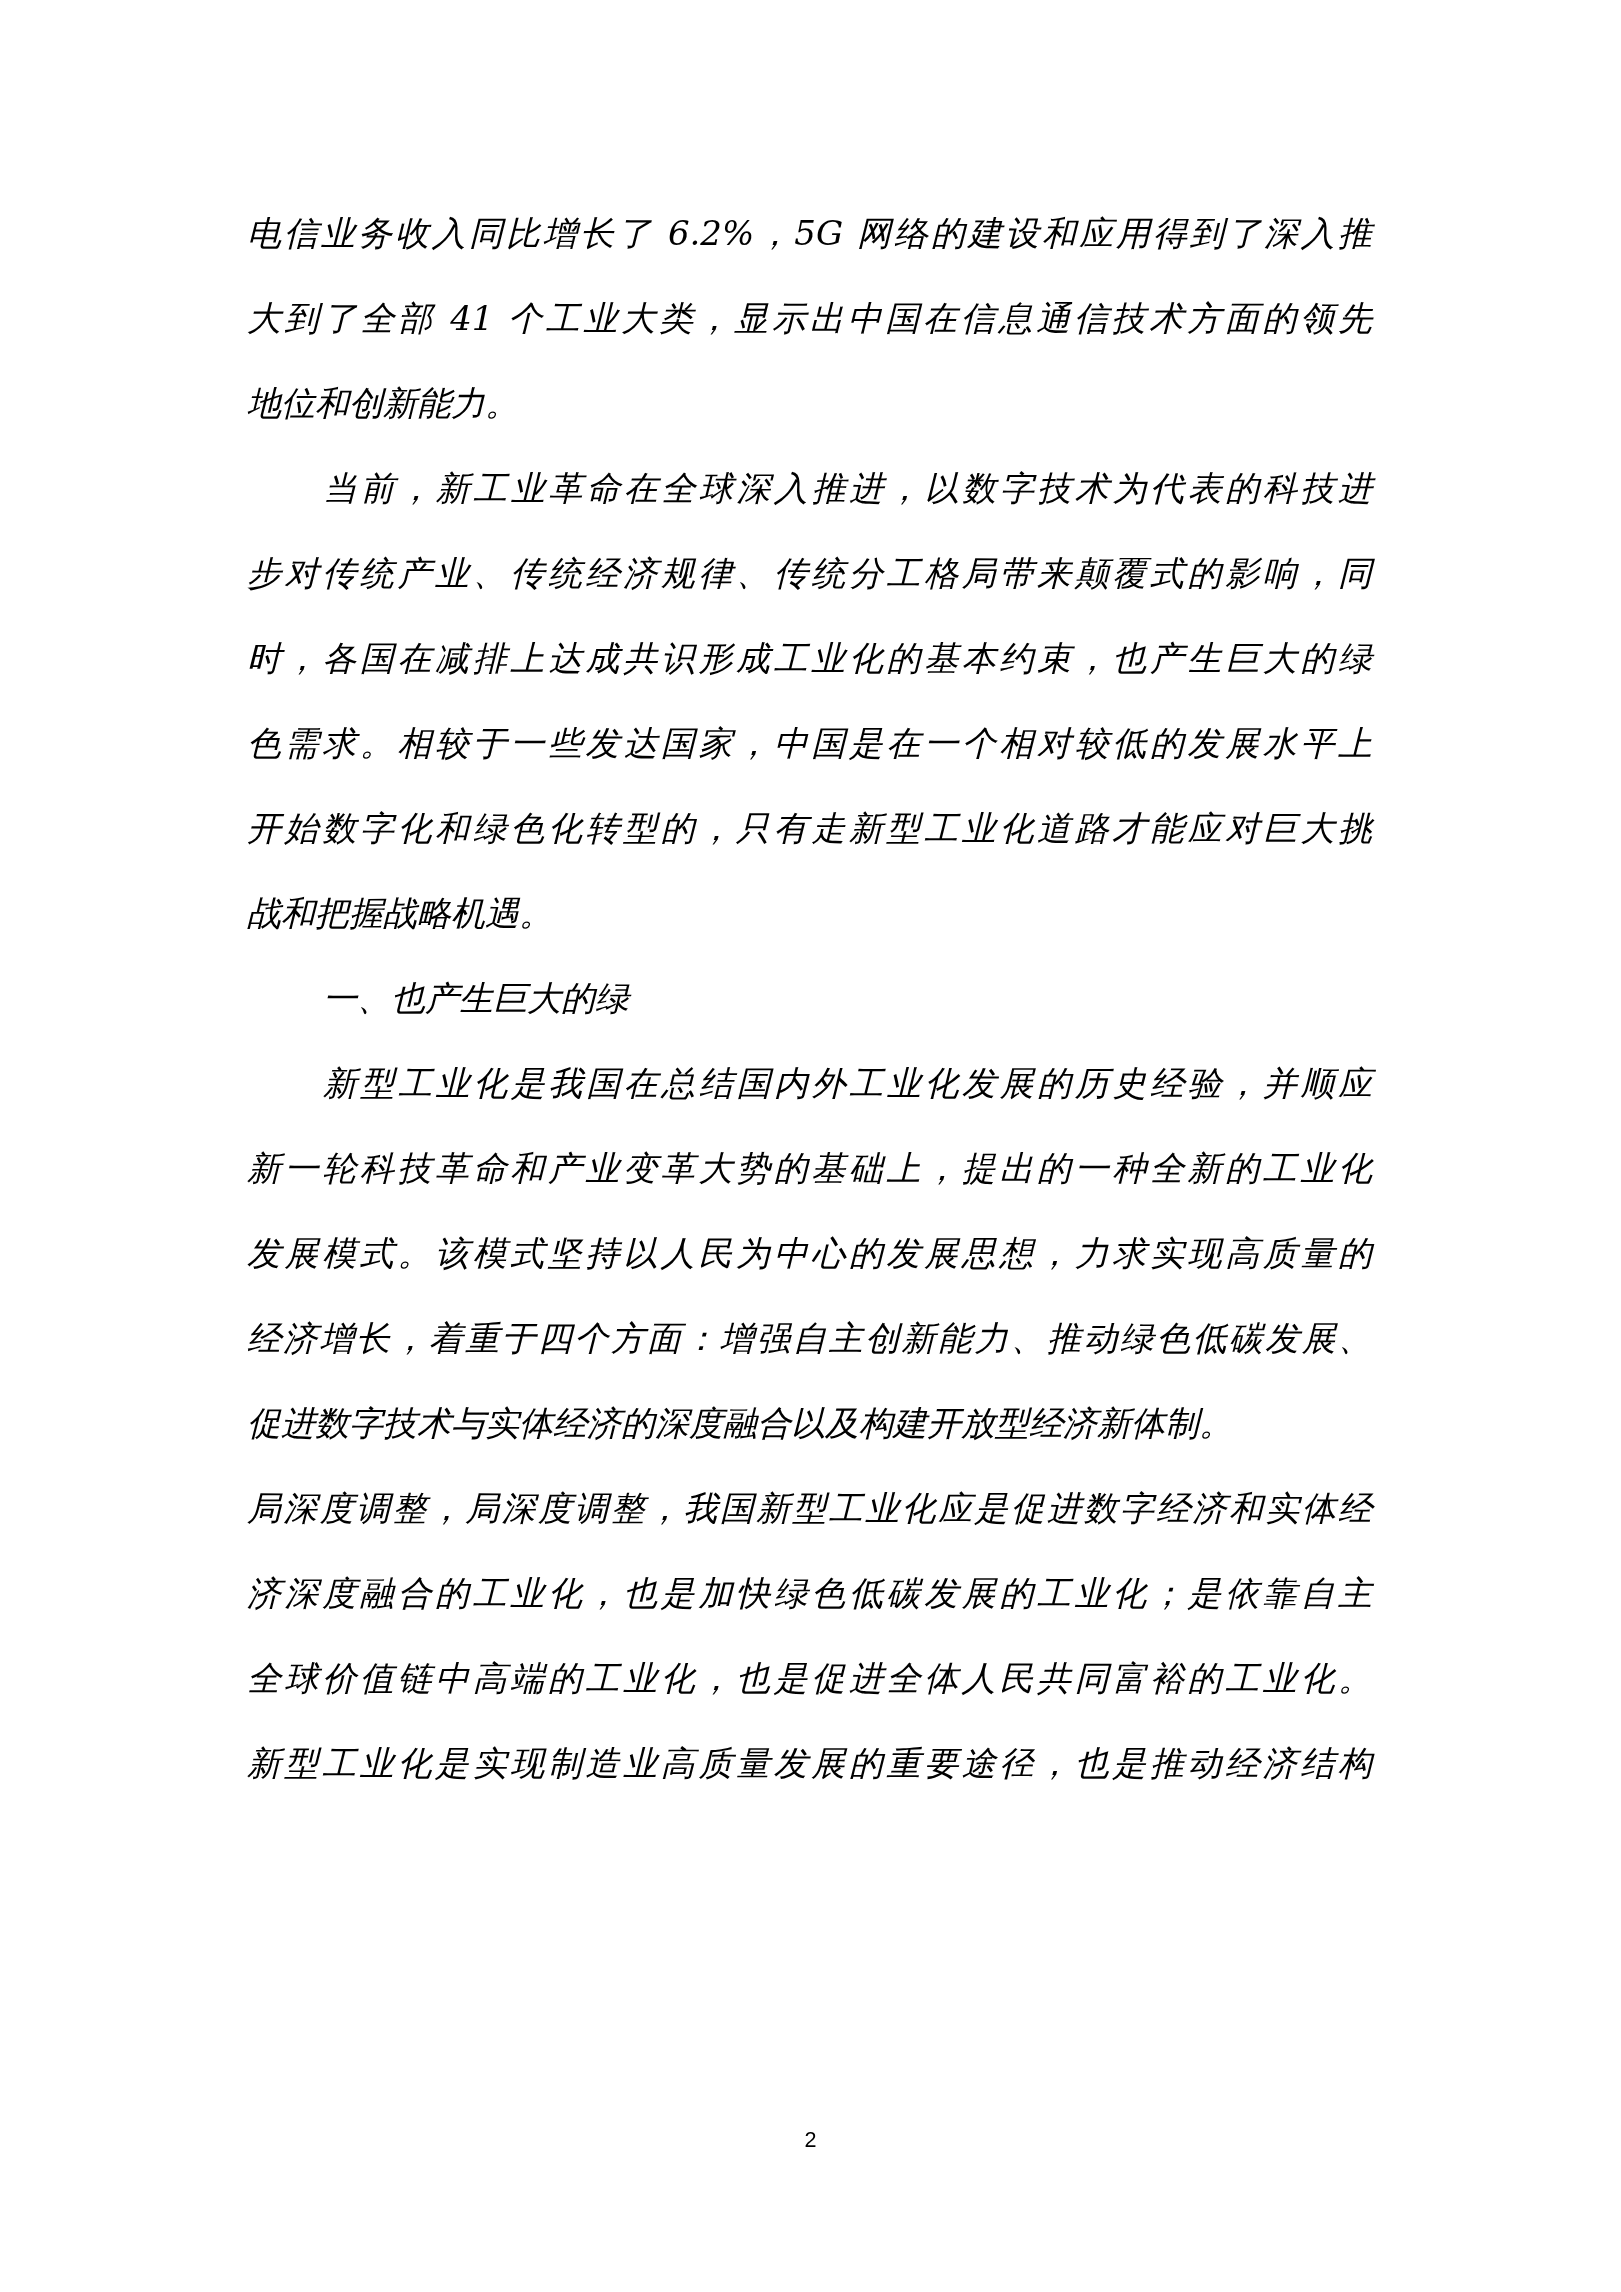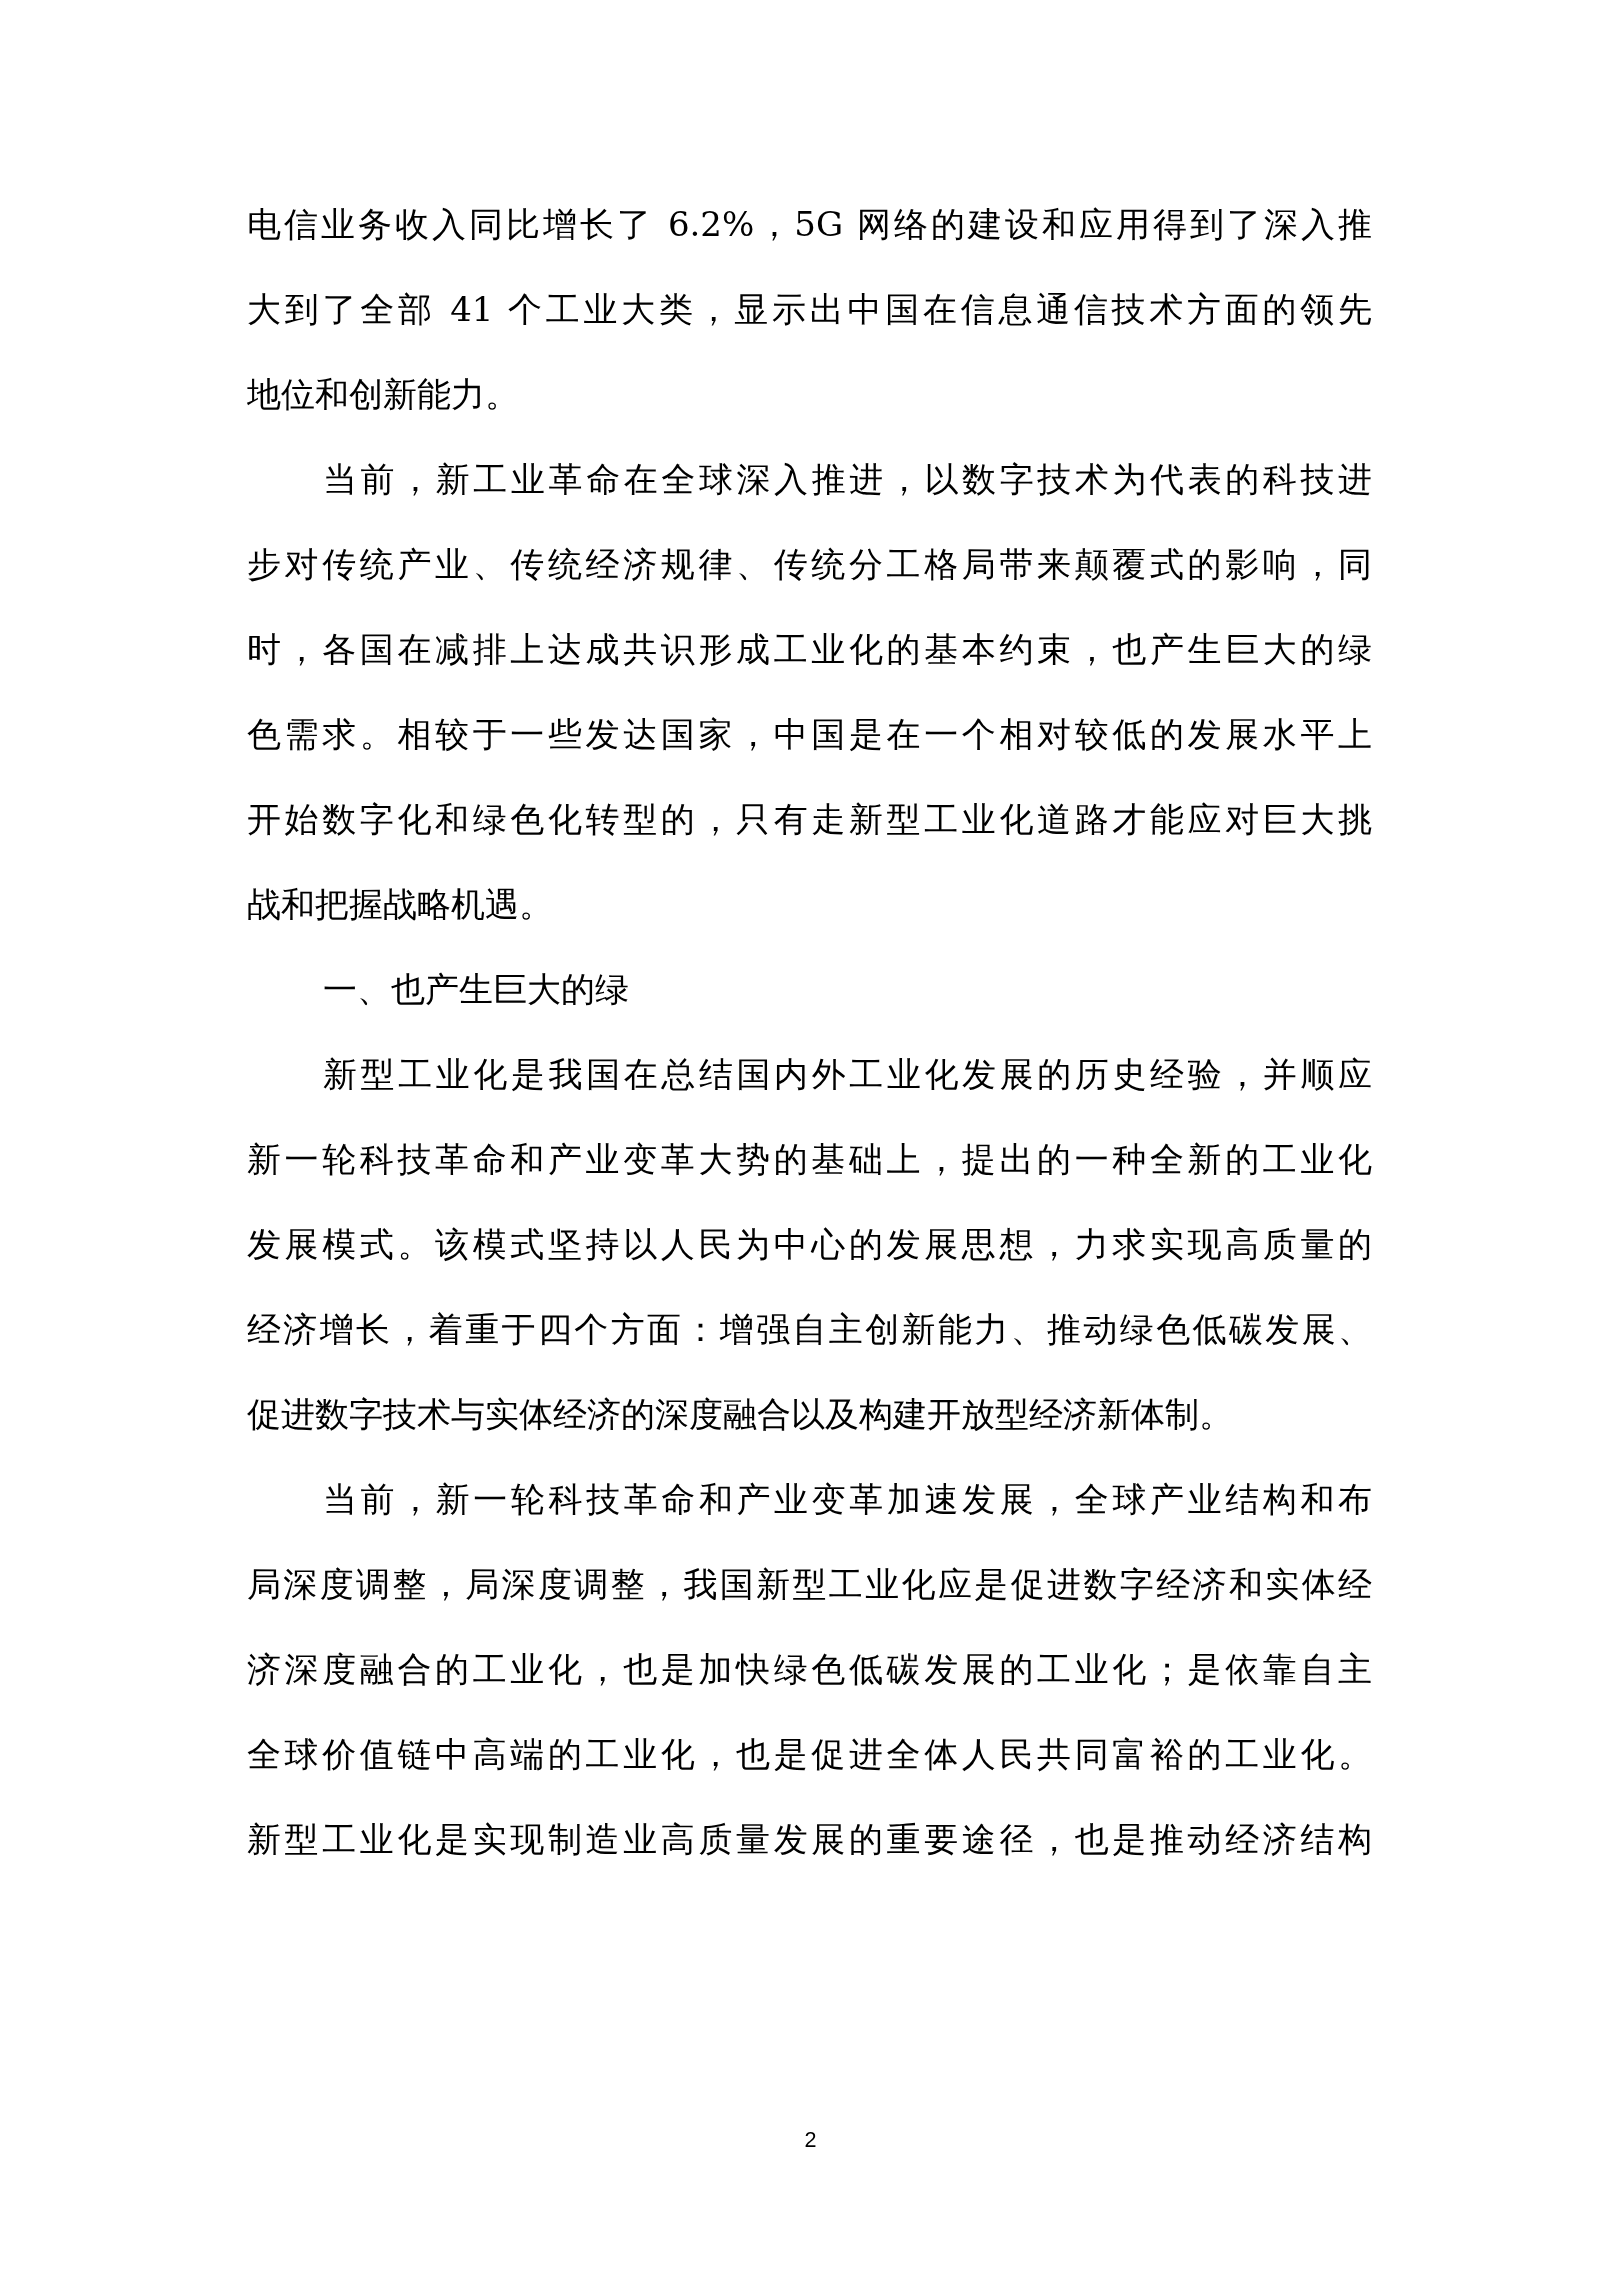--- a/index.html
+++ b/index.html
@@ -19,22 +19,23 @@
     position: absolute;
     left: 0;
     top: 0;
     width: 1621px;
     height: 2293px;
     background: #ffffff;
   }
   .body-text {
     position: absolute;
     left: 247px;
-    top: 194px;
+    top: 203px;
     width: 1125px;
+    font-style: italic;
   }
   .line {
     display: block;
     height: 85px;
     line-height: 61px;
     font-size: 34px;
     white-space: nowrap;
     text-align: justify;
     text-align-last: justify;
     overflow: visible;
@@ -85,21 +86,20 @@
 
     <div class="paragraph">
       <span class="line indent">新型工业化是我国在总结国内外工业化发展的历史经验，并顺应</span>
       <span class="line">新一轮科技革命和产业变革大势的基础上，提出的一种全新的工业化</span>
       <span class="line">发展模式。该模式坚持以人民为中心的发展思想，力求实现高质量的</span>
       <span class="line">经济增长，着重于四个方面：增强自主创新能力、推动绿色低碳发展、</span>
       <span class="line last">促进数字技术与实体经济的深度融合以及构建开放型经济新体制。</span>
     </div>
 
     <div class="paragraph">
-      <span class="line indent">当前，新一轮科技革命和产业变革加速发展，全球产业结构和布</span>
       <span class="line">局深度调整，局深度调整，我国新型工业化应是促进数字经济和实体经</span>
       <span class="line">济深度融合的工业化，也是加快绿色低碳发展的工业化；是依靠自主</span>
       <span class="line">全球价值链中高端的工业化，也是促进全体人民共同富裕的工业化。</span>
       <span class="line">新型工业化是实现制造业高质量发展的重要途径，也是推动经济结构</span>
     </div>
 
   </div>
 
   <div class="page-number">2</div>
 </div>

